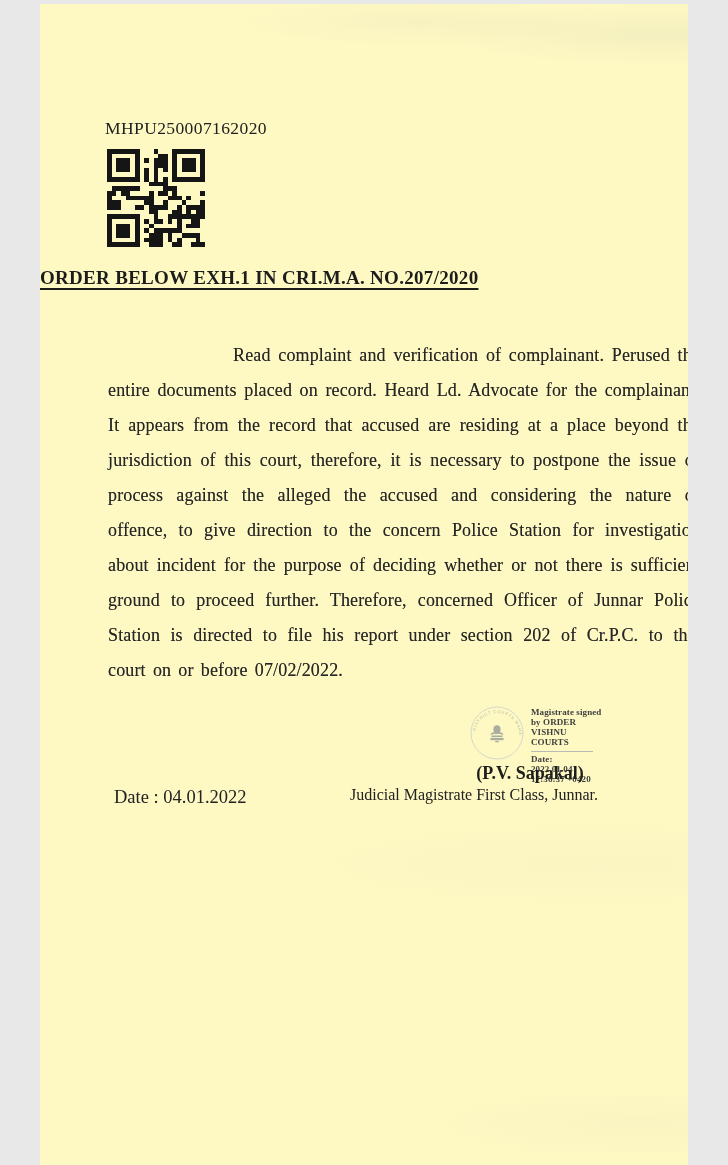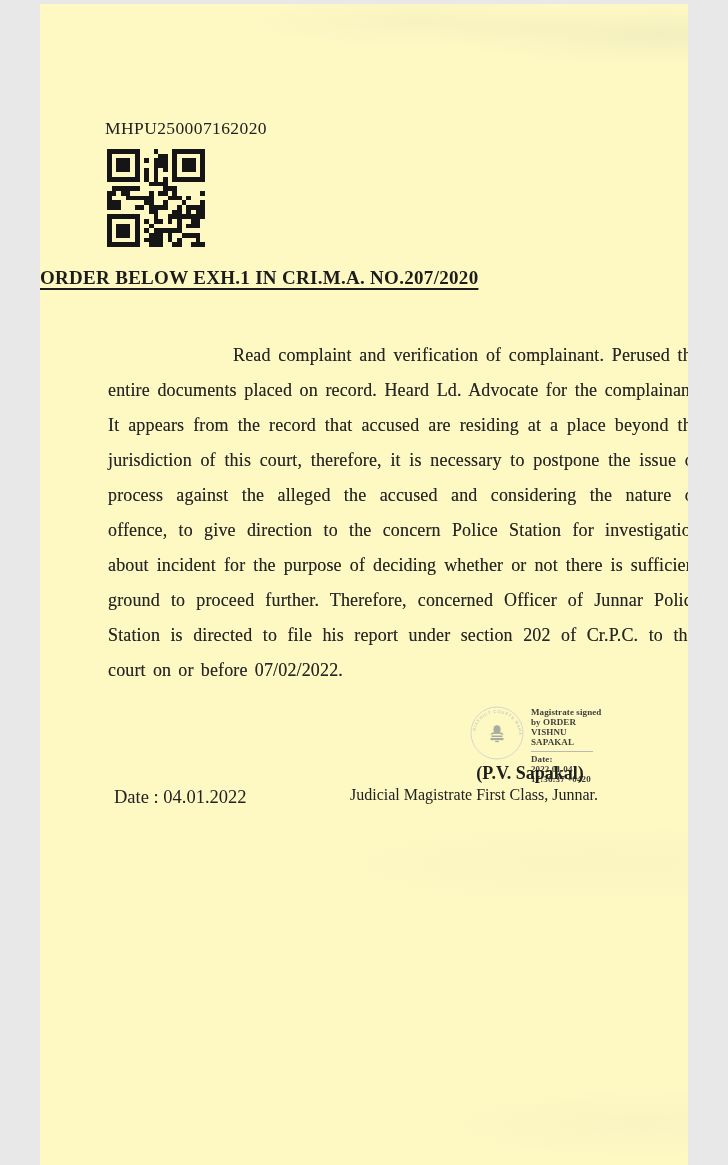--- a/index.html
+++ b/index.html
@@ -377,21 +377,21 @@
           <circle cx="24.5" cy="29.5" r="1.1"></circle>
           <circle cx="33.5" cy="29.5" r="1.1"></circle>
           <rect x="27.2" y="36.8" width="3.6" height="1.4"></rect>
         </g>
       </svg>
     </div>
     <div class="stamp-text">
       <div>Magistrate signed</div>
       <div>by ORDER</div>
       <div>VISHNU</div>
-      <div>SAPAKAL</div>
+      <div>COURTS</div>
       <div class="stamp-date">
         <div>Date: 2022.01.04</div>
         <div>17:36:37 +0420</div>
       </div>
     </div>
   </div>
 
   <div class="sig-name">(P.V. Sapakal)</div>
   <div class="sig-desig">Judicial Magistrate First Class, Junnar.</div>
   <div class="order-date">Date : 04.01.2022</div>

